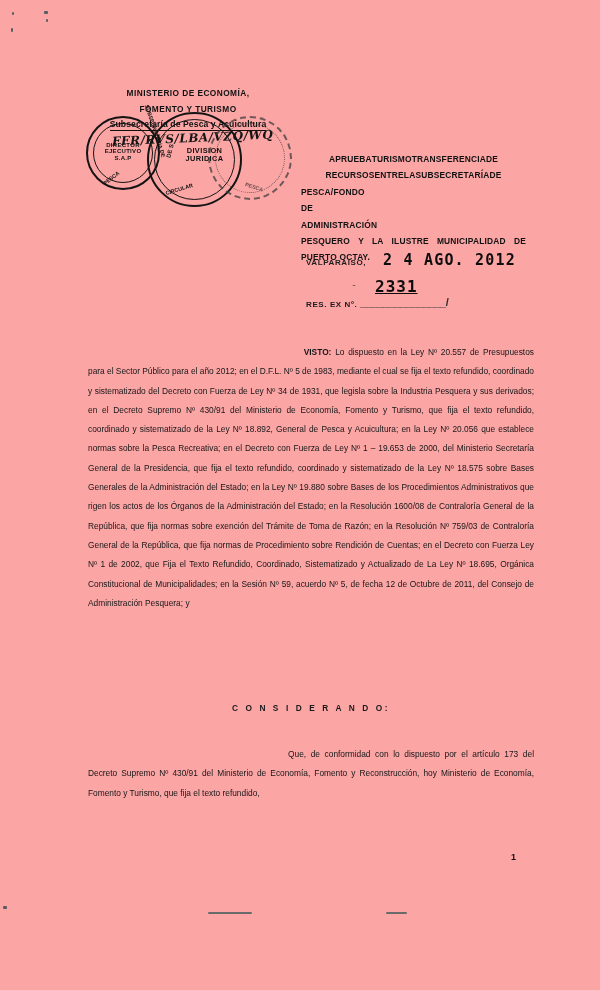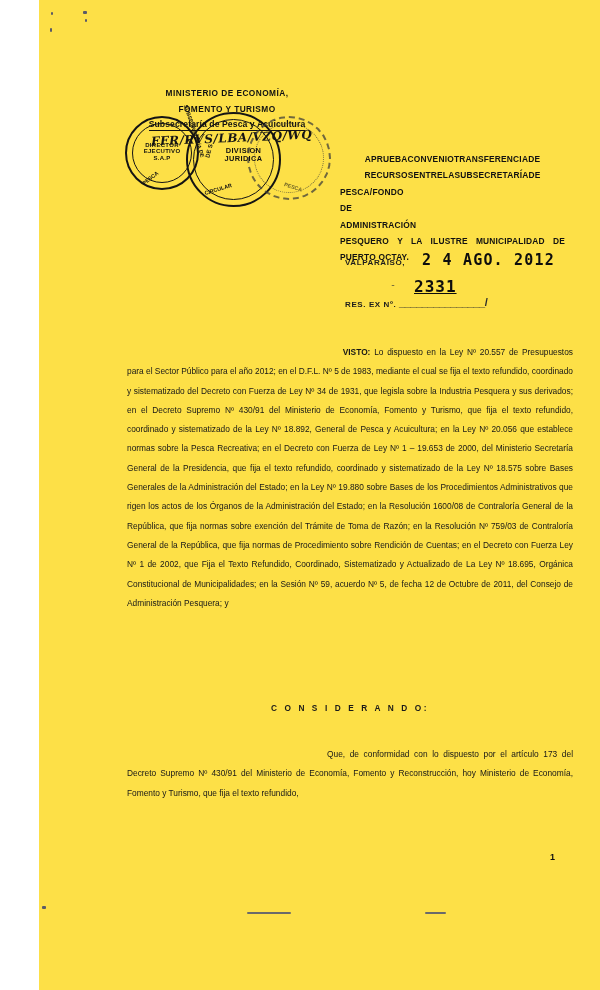--- a/index.html
+++ b/index.html
@@ -8,22 +8,21 @@
     background:#ffffff;
     font-family:"Liberation Sans", sans-serif;
     color:#1a1a1a;
     position:relative;
     overflow:hidden;
     -webkit-font-smoothing:none;
   }
   .page{
     position:absolute;
     inset:0;
-    background:#fde047;
-    margin-left:39px;
+    background:#fca5a5;
   }
 
   
   .speck{position:absolute;background:#5b5b66;border-radius:1px;}
 
   
   .ministry{
     position:absolute;
     left:98px; top:86px;
     width:180px;
@@ -256,21 +255,21 @@
   </div>
 
   <div class="stamp" id="stampC">
     <div class="inner"></div>
     <div class="stamp-arc" style="left:35px;top:66px;transform:rotate(18deg);opacity:.85;">PESCA</div>
   </div>
 
   <div class="titleblock">
     <div style="display:flex;justify-content:center;">
         <span>APRUEBA</span>
-        <span>CONVENIO</span>
+        <span>TURISMO</span>
         <span>TRANSFERENCIA</span>
         <span>DE</span>
       </div>
     <div style="display:flex;justify-content:center;">
         <span>RECURSOS</span>
         <span>ENTRE</span>
         <span>LA</span>
         <span>SUBSECRETARÍA</span>
         <span>DE</span>
       </div>

